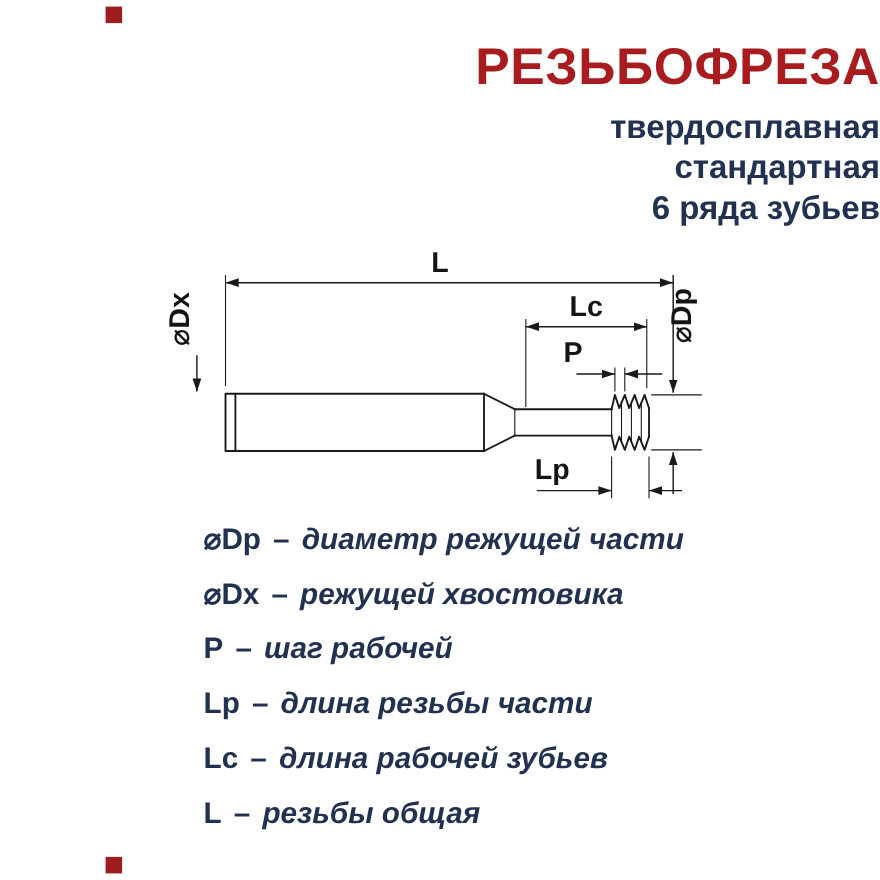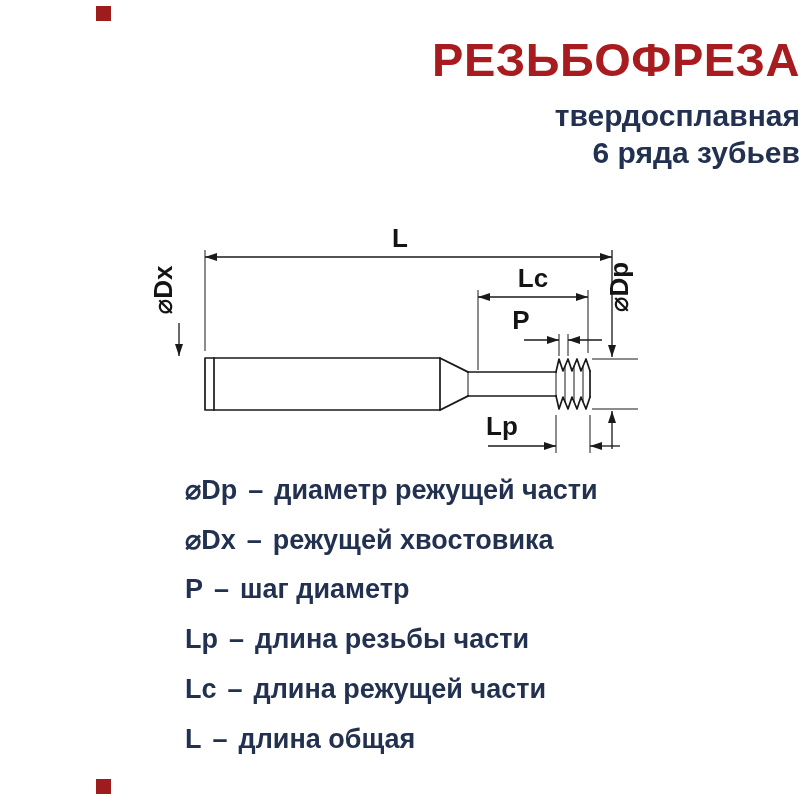--- a/index.html
+++ b/index.html
@@ -20,33 +20,34 @@
   .dim{stroke:var(--line-black,#1a1a1a);stroke-width:1.3;fill:none;}
   .thin{stroke:var(--line-black,#1a1a1a);stroke-width:1;fill:none;}
   .diagram text{font-family:"Liberation Sans","DejaVu Sans",sans-serif;font-size:26px;font-weight:600;fill:#141414;}
   #arrow path{fill:var(--line-black,#1a1a1a);}
 
   .legend{position:absolute;left:185px;top:474px;}
   .legend-row{display:flex;gap:11px;align-items:baseline;height:30px;margin-bottom:20px;
     font-size:27px;color:var(--text-navy,#223150);}
   .term{font-weight:800;}
   .dash{font-weight:700;}
-  .desc{font-weight:700;}
+  .desc{font-weight:700;font-style:italic;}
 </style>
 </head>
 <body>
 
 <div class="page">
 
   <div class="mark mark-tl"></div>
   <div class="mark mark-bl"></div>
 
   <header class="header">
     <h1 class="title">РЕЗЬБОФРЕЗА</h1>
     <div class="subtitle">твердосплавная</div>
+    <div class="subtitle">стандартная</div>
     <div class="subtitle">6 ряда зубьев</div>
   </header>
 
   <svg class="diagram" width="800" height="235" viewBox="0 0 800 235">
     <defs>
       <marker id="arrow" viewBox="0 0 12 10" refX="12" refY="5" markerWidth="12" markerHeight="10" markerUnits="userSpaceOnUse" orient="auto-start-reverse">
         <path d="M0,1 L12,5 L0,9 z"></path>
       </marker>
     </defs>
 
@@ -117,32 +118,32 @@
       <span class="desc">диаметр режущей части</span>
     </div>
     <div class="legend-row">
       <span class="term">⌀Dx</span>
       <span class="dash">–</span>
       <span class="desc">режущей хвостовика</span>
     </div>
     <div class="legend-row">
       <span class="term">P</span>
       <span class="dash">–</span>
-      <span class="desc">шаг диаметр</span>
+      <span class="desc">шаг рабочей</span>
     </div>
     <div class="legend-row">
       <span class="term">Lp</span>
       <span class="dash">–</span>
       <span class="desc">длина резьбы части</span>
     </div>
     <div class="legend-row">
       <span class="term">Lc</span>
       <span class="dash">–</span>
-      <span class="desc">длина режущей части</span>
+      <span class="desc">длина рабочей зубьев</span>
     </div>
     <div class="legend-row">
       <span class="term">L</span>
       <span class="dash">–</span>
-      <span class="desc">длина общая</span>
+      <span class="desc">резьбы общая</span>
     </div>
   </div>
 
 </div>
 
 </body></html>

